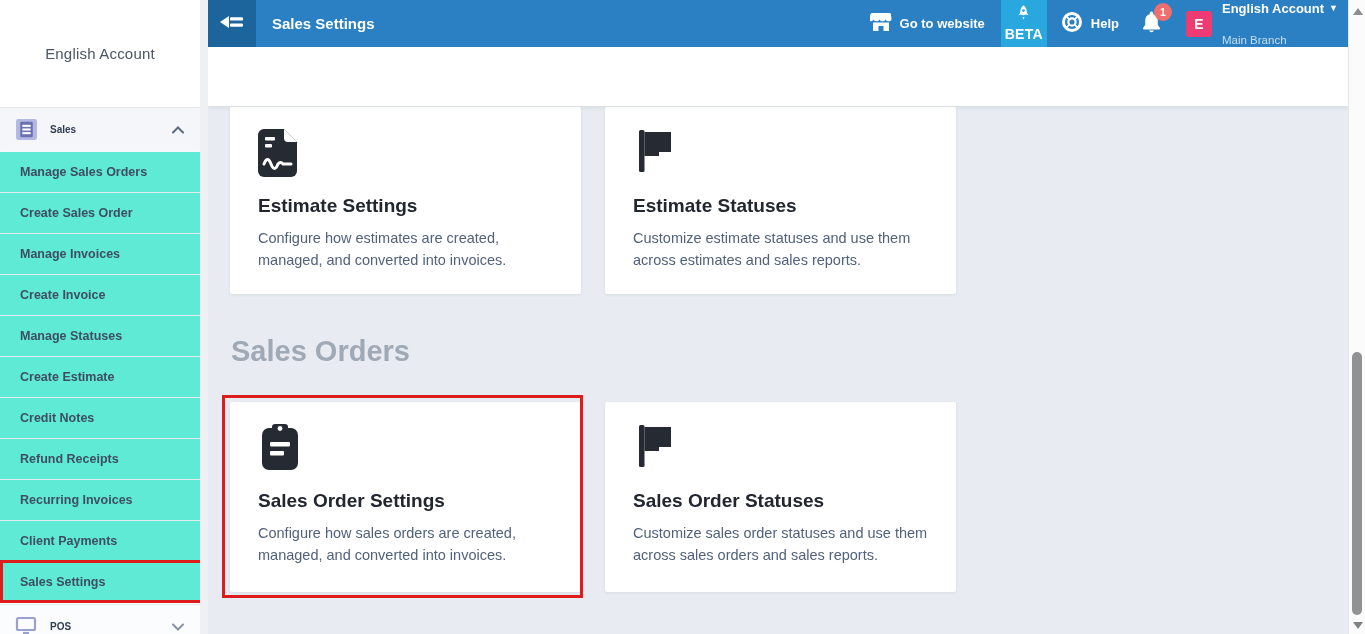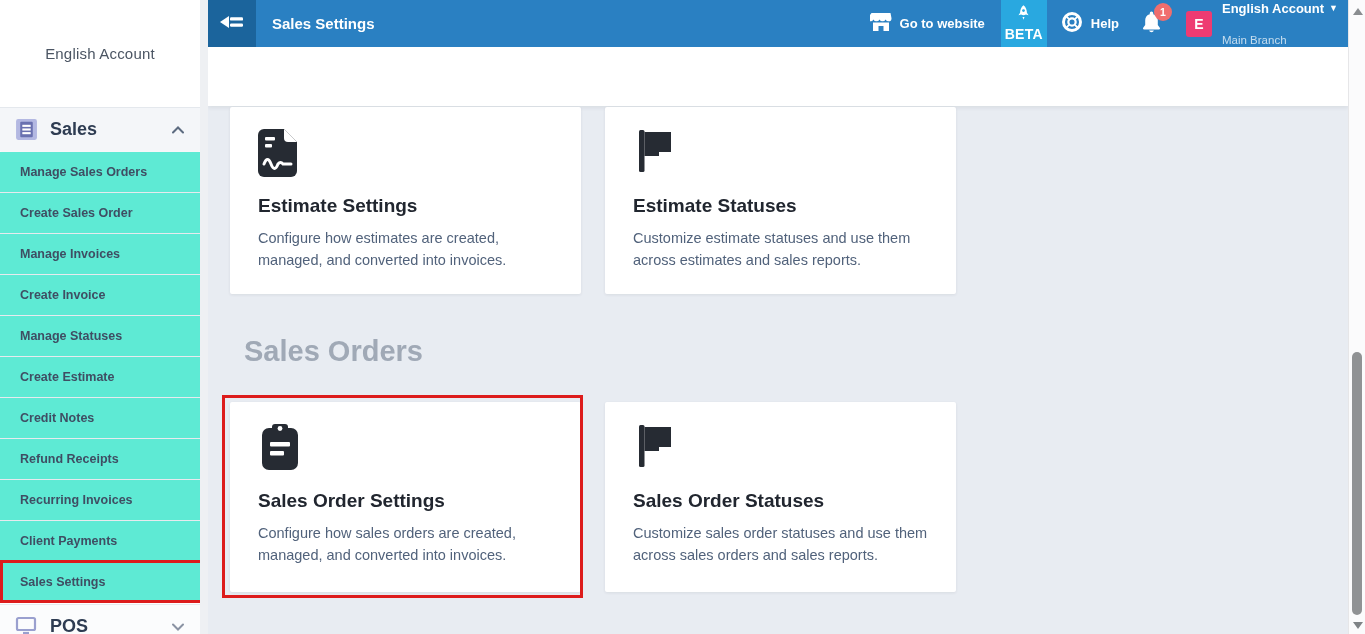--- a/index.html
+++ b/index.html
@@ -7,21 +7,21 @@
 
   
   .sidebar { position:absolute; left:0; top:0; width:208px; height:634px; background:#fff; z-index:5; }
   .sidebar-scroll-strip { position:absolute; right:0; top:0; width:8px; height:634px; background:#eef0f3; }
   .sb-logo { position:absolute; left:0; top:0; width:200px; height:107px; display:flex; align-items:center; justify-content:center; background:#fff; }
   .sb-logo span { font-size:15px; color:#4b5563; letter-spacing:.2px; }
   .sb-section { position:absolute; left:0; width:200px; height:44px; display:flex; align-items:center; background:#f4f6f9; border-top:1px solid #e4e8ed; box-shadow:0 2px 3px rgba(40,50,70,.05); }
   .sb-section.sales { top:107px; }
   .sb-section.pos { top:604px; height:44px; background:#fbfcfd; border-top:1px solid #e7eaee; box-shadow:none; }
   .sb-section .sec-icon { margin-left:14px; width:24px; height:24px; display:flex; align-items:center; justify-content:center; }
-  .sb-section .sec-label { margin-left:12px; font-size:18px; font-weight:bold; color:#2e3c52; }
+  .sb-section .sec-label { margin-left:12px; font-size:10px; font-weight:bold; color:#2e3c52; }
   .sb-section .sec-chevron { margin-left:auto; margin-right:16px; display:flex; }
   .sb-items { position:absolute; left:0; top:152px; width:200px; }
   .sb-item { position:relative; height:41px; display:flex; align-items:center; padding-left:20px; background:#5eead4; border-bottom:1px solid #e7eaee; cursor:pointer; }
   .sb-item span { font-size:12.5px; font-weight:bold; color:#3f4e63; }
   .sb-item.annotated::after { content:""; position:absolute; left:0; top:-2px; right:-4px; bottom:-1px; border:3px solid #dd1c1c; pointer-events:none; }
 
   
   .topbar { position:absolute; left:208px; top:0; width:1140px; height:47px; background:#2a80c2; color:#fff; z-index:4; }
   .tb-toggle { position:absolute; left:0; top:0; width:48px; height:47px; background:#1b649c; display:flex; align-items:center; justify-content:center; cursor:pointer; }
   .tb-title { position:absolute; left:64px; top:0; height:47px; line-height:47px; font-size:15px; font-weight:bold; }
@@ -43,21 +43,21 @@
   .white-band { position:absolute; left:0; top:0; width:1140px; height:59px; background:#fff; box-shadow:0 2px 4px rgba(40,50,70,.08); }
   .card { position:absolute; width:351px; background:#fff; border-radius:2px; box-shadow:0 1px 3px rgba(40,50,70,.09); padding:21px 28px; cursor:pointer; }
   .card .card-title { font-size:19px; font-weight:bold; color:#21262f; margin-top:15px; }
   .card .card-desc { font-size:14.5px; color:#51627b; line-height:22px; margin-top:10px; max-width:300px; }
   .card .card-icon { height:52px; display:flex; align-items:flex-start; }
   .card1 { left:22px;  top:60px;  height:187px; }
   .card2 { left:397px; top:60px;  height:187px; }
   .card3 { left:22px;  top:355px; height:190px; }
   .card4 { left:397px; top:355px; height:190px; }
   .card.annotated::after { content:""; position:absolute; left:-8px; top:-7px; right:-2px; bottom:-6px; border:3px solid #dd1c1c; pointer-events:none; }
-  .section-title { position:absolute; left:23px; top:288px; font-size:29px; font-weight:bold; color:#a0a9b6;margin-left:13px; }
+  .section-title { position:absolute; left:23px; top:288px; font-size:29px; font-weight:bold; color:#a0a9b6; }
 
   
   .scrollbar { position:absolute; right:0; top:0; width:17px; height:634px; background:#fbfbfc; border-left:1px solid #e6e6e8; z-index:6; }
   .sb-arrow { position:absolute; left:4px; width:0; height:0; border-left:5px solid transparent; border-right:5px solid transparent; cursor:pointer; }
   .sb-arrow.up { top:8px; border-bottom:7px solid #8a8d90; }
   .sb-arrow.down { bottom:5px; border-top:7px solid #7f8386; }
   .sb-thumb { position:absolute; left:3px; top:352px; width:10px; height:263px; border-radius:5px; background:#909294; cursor:grab; }
 </style>
 </head>
 <body>

